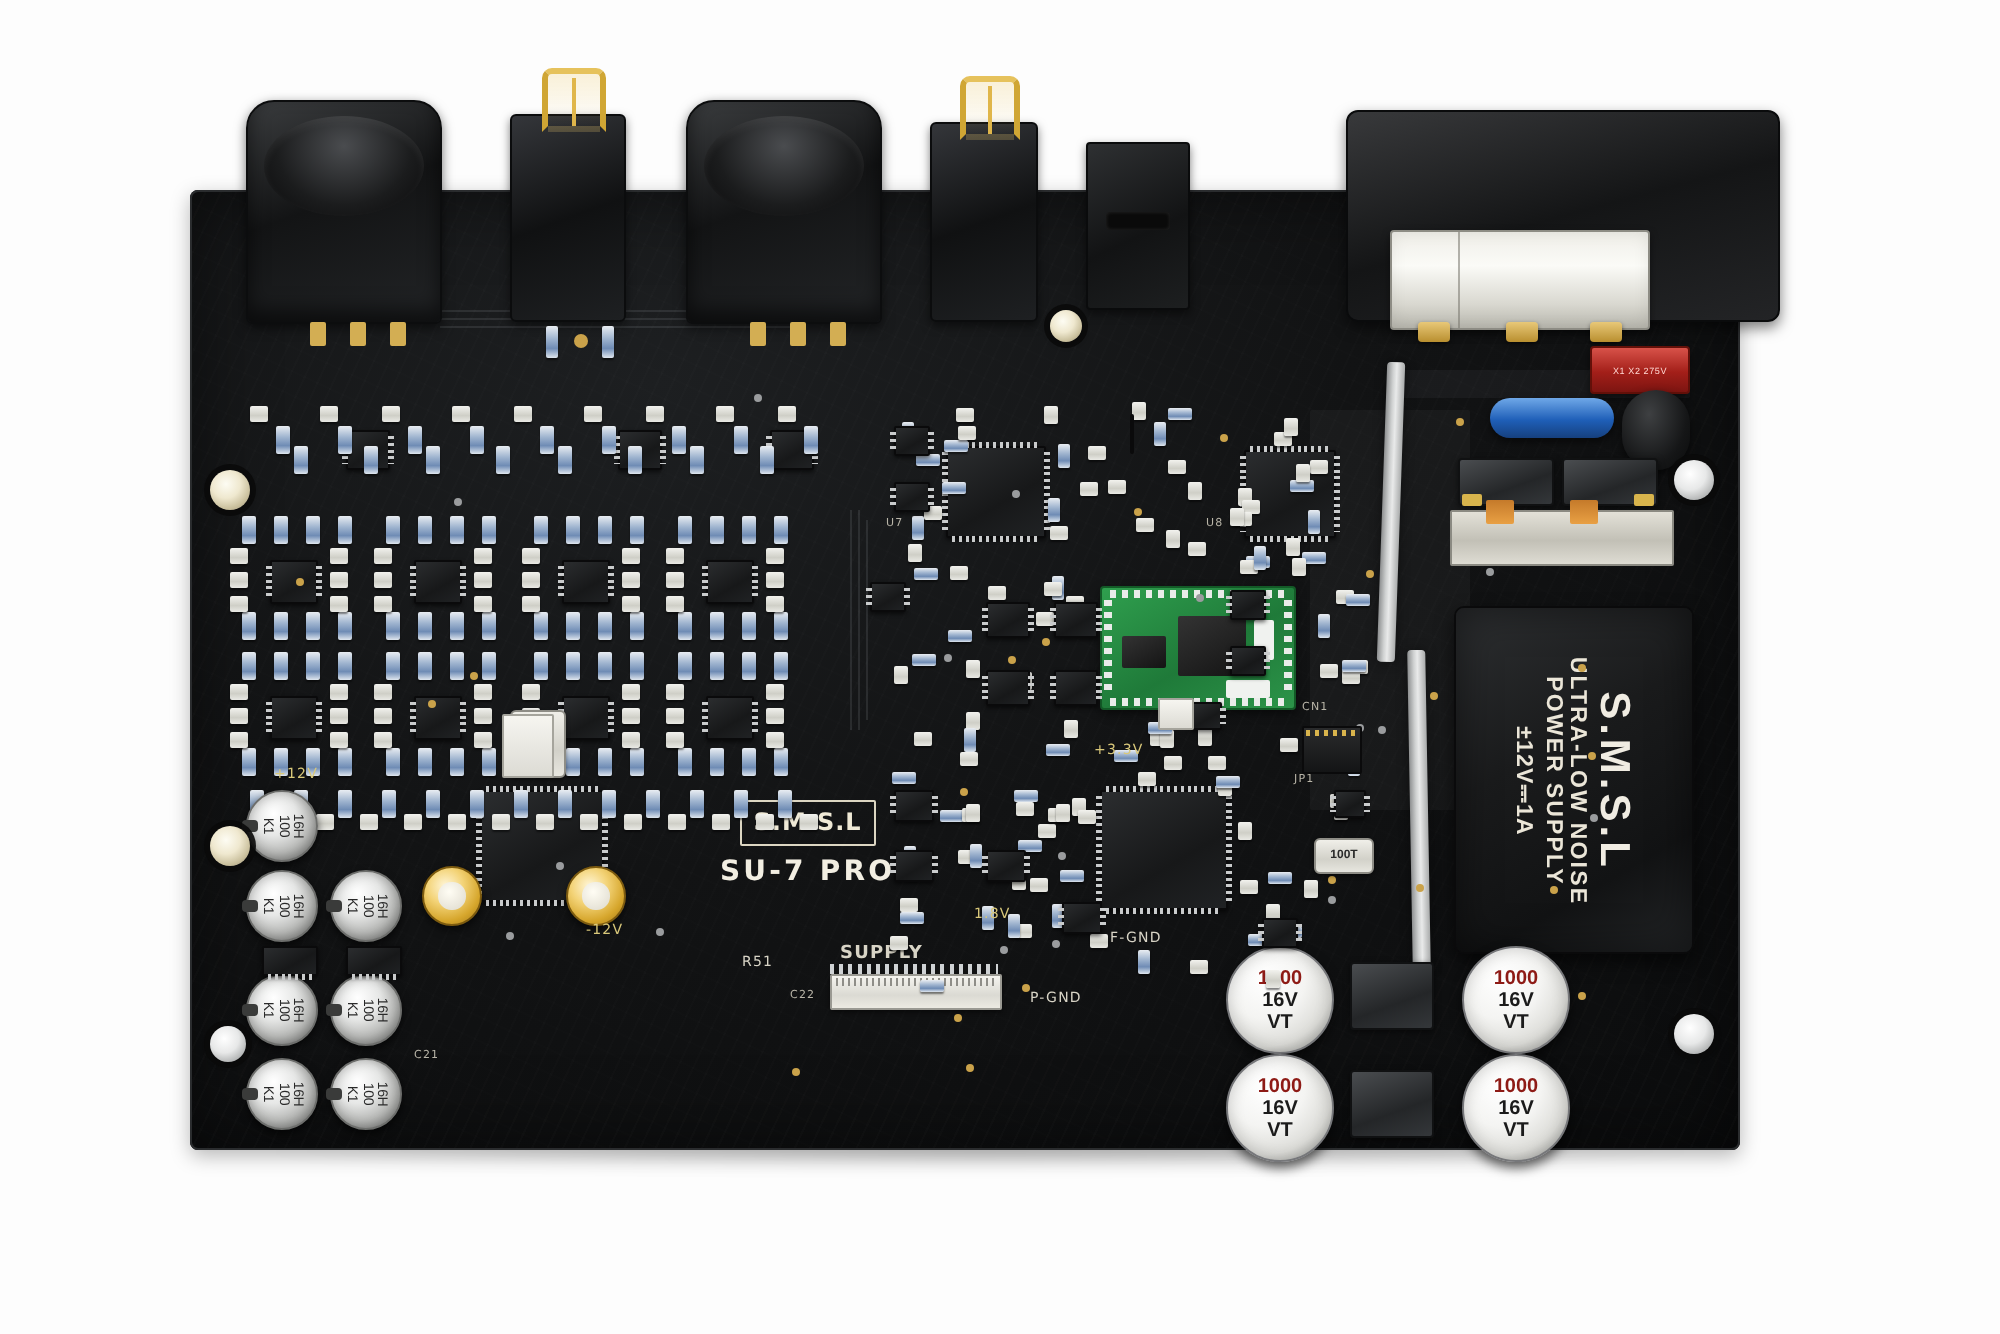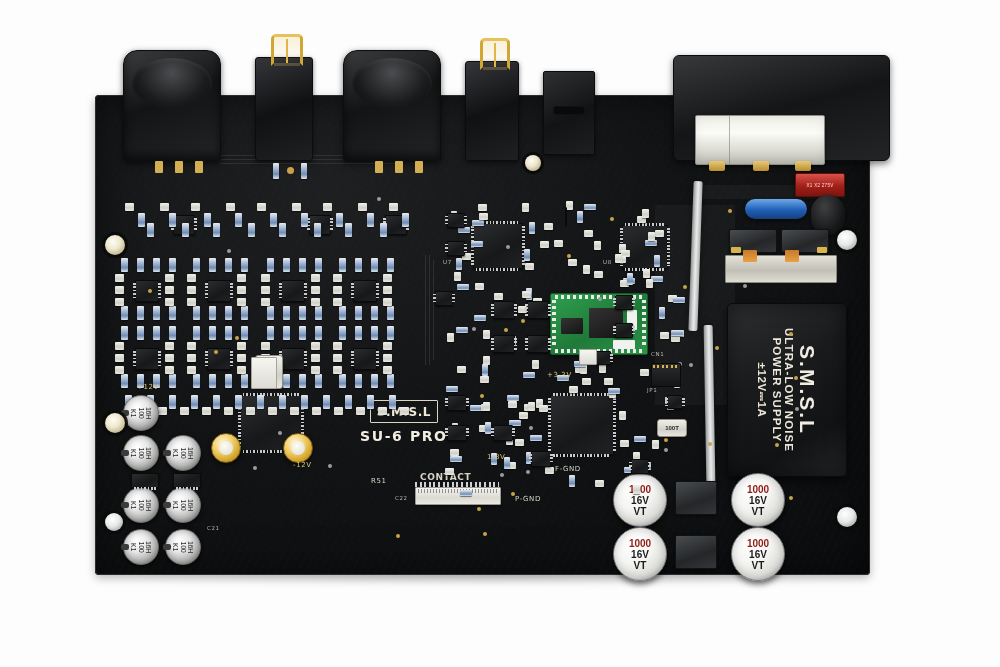--- a/index.html
+++ b/index.html
@@ -297,24 +297,24 @@
         <div>VT</div>
       </div>
     </div>
     <div class="relayblk" style="left:580px;top:386px;width:40px;height:32px;"></div>
     <div class="relayblk" style="left:580px;top:440px;width:40px;height:32px;"></div>
 
     <div class="silk-logo" style="left:265px;top:305px;">
       <div class="box">
         <span>S.M.S.L</span>
       </div>
-      <div class="model">SU-6 PRO</div>
-    </div>
-
-    <div class="silktxt" style="left:325px;top:377px;font-size:9px;font-weight:700;">CONTACT</div>
+      <div class="model">SU-7 PRO</div>
+    </div>
+
+    <div class="silktxt" style="left:325px;top:377px;font-size:9px;font-weight:700;">SUPPLY</div>
     <div class="ffc" style="left:320px;top:392px;width:84px;height:16px;">
       <div class="teeth"></div>
     </div>
     <div class="ffc-pins" style="left:320px;top:387px;width:84px;height:5px;"></div>
 
     <div class="btmod" style="left:455px;top:198px;width:96px;height:60px;">
       <div class="castell" style="left:4px;right:4px;top:1px;height:4px;"></div>
       <div class="castell" style="left:4px;right:4px;bottom:1px;height:4px;"></div>
       <div class="castell v" style="left:1px;top:6px;bottom:6px;width:4px;"></div>
       <div class="castell v" style="right:1px;top:6px;bottom:6px;width:4px;"></div>

